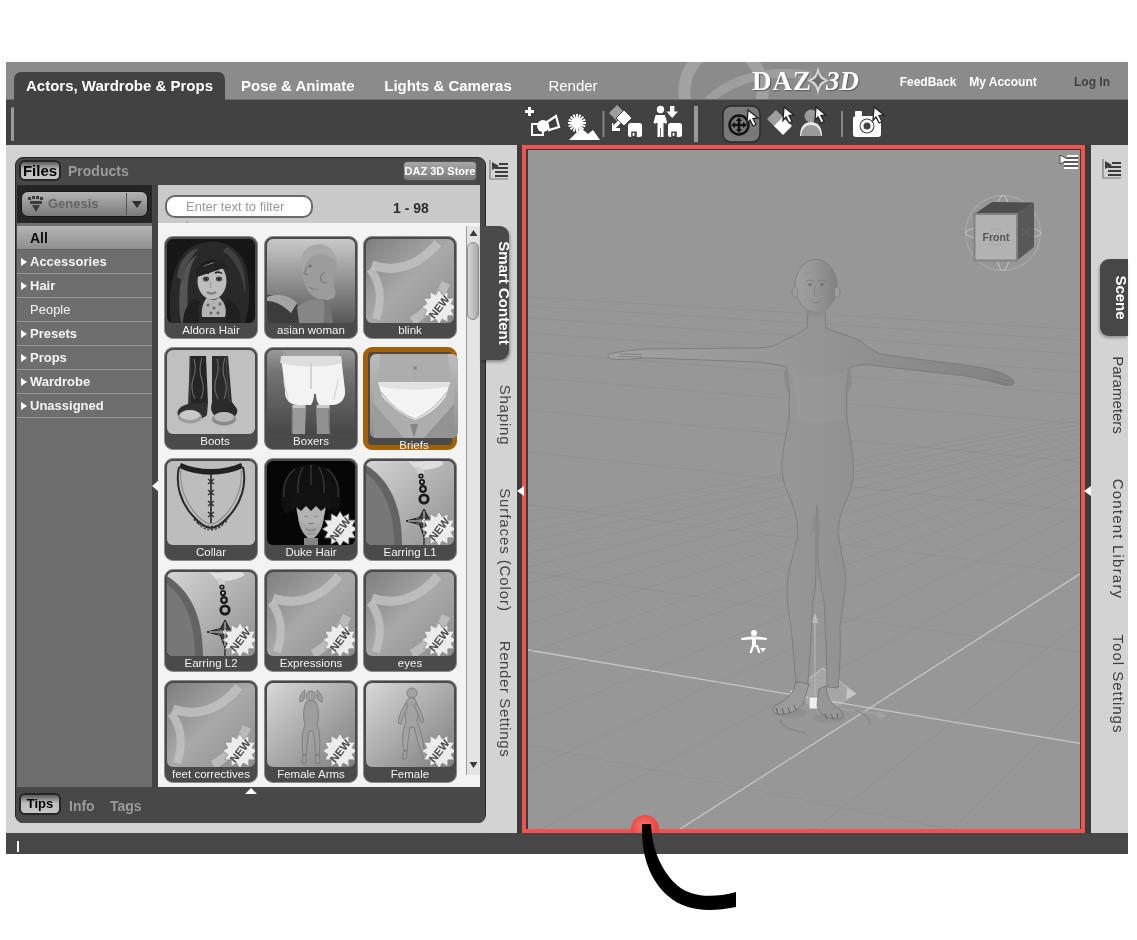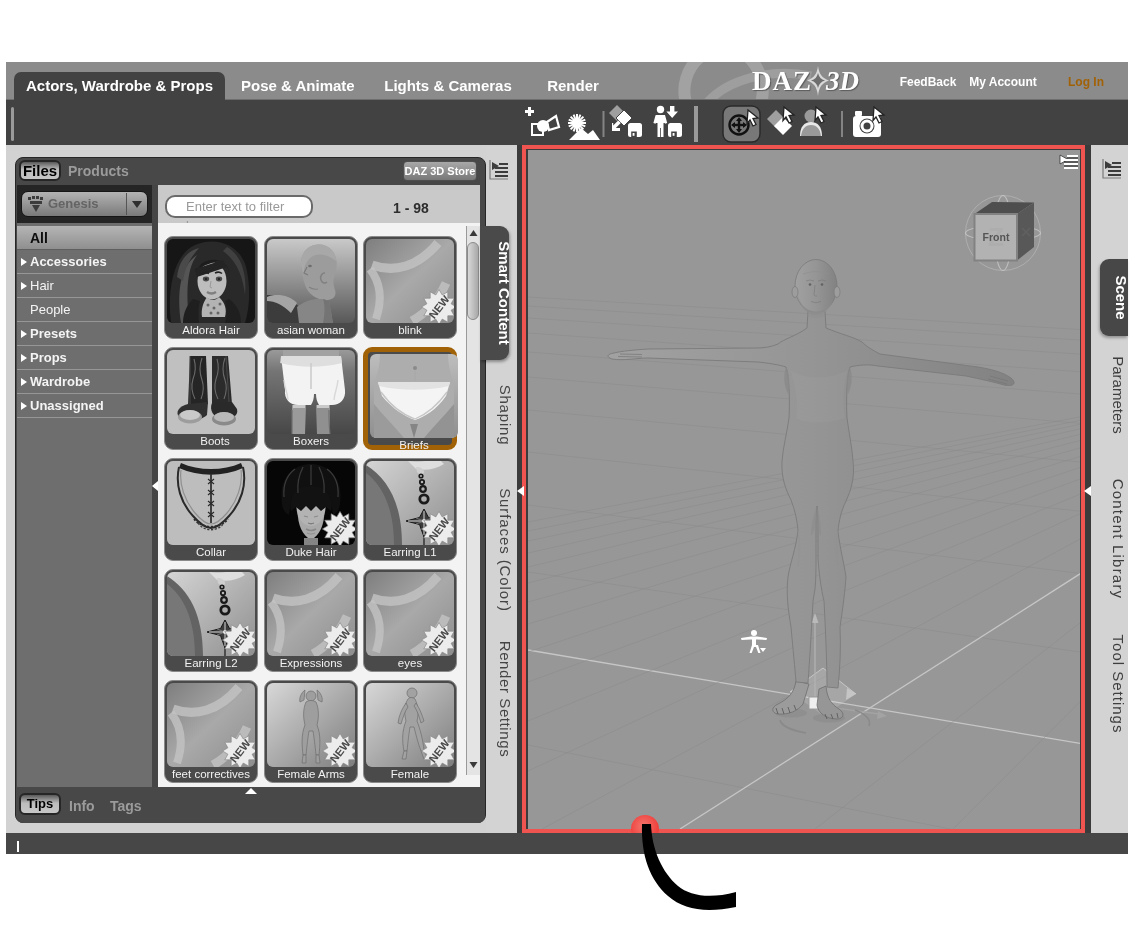--- a/index.html
+++ b/index.html
@@ -12,31 +12,31 @@
  <svg class="abs" style="left:640px;top:0" width="220" height="38" viewBox="0 0 220 38">
   <path d="M58,-8 A44,44 0 0 0 42,46" fill="none" stroke="#a2a2a2" stroke-width="12"></path>
   <path d="M96,-10 A46,46 0 0 1 114,44" fill="none" stroke="#a1a1a1" stroke-width="12"></path>
   <path d="M60,42 A90,60 0 0 1 165,14" fill="none" stroke="#9e9e9e" stroke-width="9"></path>
  </svg>
 </div>
 <div class="abs" style="left:14px;top:72px;width:211px;height:28px;background:#424242;border-radius:7px 7px 0 0"></div>
 <div class="abs" style="left:14px;top:72px;width:211px;height:28px;line-height:28px;text-align:center;color:#fff;font-size:15px;font-weight:bold">Actors, Wardrobe &amp; Props</div>
 <div class="abs" style="left:241px;top:72px;width:113px;height:28px;line-height:27px;text-align:center;color:#fff;font-size:15px;font-weight:bold;white-space:nowrap">Pose &amp; Animate</div>
 <div class="abs" style="left:384px;top:72px;width:128px;height:28px;line-height:27px;text-align:center;color:#fff;font-size:15px;font-weight:bold;white-space:nowrap">Lights &amp; Cameras</div>
-<div class="abs" style="left:546px;top:72px;width:54px;height:28px;line-height:27px;text-align:center;color:#fff;font-size:15px;font-weight:bold">Render</div>
+<div class="abs" style="left:546px;top:72px;width:54px;height:28px;line-height:27px;text-align:center;color:#fff;font-size:15px;font-weight:normal">Render</div>
 
 <div class="abs" style="left:752px;top:66px;width:60px;height:30px;font-family:'Liberation Serif',serif;font-weight:bold;font-size:27px;line-height:30px;color:#fff;letter-spacing:1px;text-shadow:1px 1px 1px #5a5a5a">DAZ</div>
 <svg class="abs" style="left:806px;top:65px" width="24" height="32" viewBox="0 0 24 32">
   <path d="M12,1 C13,9 16,13 23,15.5 C16,18 13,22 12,31 C11,22 8,18 1,15.5 C8,13 11,9 12,1 Z" fill="#d8d8d8"></path>
   <path d="M12,8 C13,12 15,14.5 19,15.5 C15,16.5 13,19 12,23 C11,19 9,16.5 5,15.5 C9,14.5 11,12 12,8 Z" fill="#6e6e6e"></path>
 </svg>
 <div class="abs" style="left:826px;top:66px;width:50px;height:30px;font-family:'Liberation Serif',serif;font-weight:bold;font-style:italic;font-size:27px;line-height:30px;color:#fff;text-shadow:1px 1px 1px #5a5a5a">3D</div>
 <div class="abs" style="left:895px;top:75px;width:66px;height:14px;text-align:center;color:#fff;font-size:12px;font-weight:bold">FeedBack</div>
 <div class="abs" style="left:968px;top:75px;width:70px;height:14px;text-align:center;color:#fff;font-size:12px;font-weight:bold">My Account</div>
-<div class="abs" style="left:1062px;top:75px;width:48px;height:14px;text-align:center;color:#a16207;font-size:12px;font-weight:bold">Log In</div>
+<div class="abs" style="left:1062px;top:75px;width:48px;height:14px;text-align:right;color:#404040;font-size:12px;font-weight:bold">Log In</div>
 
 <div class="abs" style="left:6px;top:100px;width:1122px;height:45px;background:#424242"></div>
 <div class="abs" style="left:11px;top:107px;width:3px;height:34px;background:#9a9a9a;border-radius:2px"></div>
 <svg class="abs" style="left:520px;top:100px" width="380" height="45" viewBox="0 0 380 45">
  <g fill="#fff">
 
   <path d="M8,7 h3 v3 h3 v3 h-3 v3 h-3 v-3 h-3 v-3 h3 z"></path>
   <rect x="12" y="24" width="11" height="11" fill="none" stroke="#fff" stroke-width="2"></rect>
   <circle cx="23" cy="26" r="6"></circle>
   <path d="M27,22 L36,16 L39,27 L29,30 Z" fill="none" stroke="#fff" stroke-width="2.2"></path>
@@ -331,21 +331,21 @@
     </svg>
 
 <div class="abs" style="left:17px;top:226px;width:135px;height:24px;background:linear-gradient(180deg,#b5b5b5,#8f8f8f);border-bottom:1px solid #5f5f5f"></div>
 <div class="abs" style="left:30px;top:230px;color:#0d0d0d;font-size:14px;font-weight:bold">All</div>
 <div class="abs" style="left:17px;top:250px;width:135px;height:24px;border-bottom:1px solid #979797"></div>
 <div class="abs" style="left:30px;top:254px;color:#f4f4f4;font-size:13px;font-weight:bold">Accessories</div>
 <svg class="abs" style="left:20px;top:257px" width="8" height="10">
       <polygon points="1,1 7,5 1,9" fill="#fff"></polygon>
     </svg>
 <div class="abs" style="left:17px;top:274px;width:135px;height:24px;border-bottom:1px solid #979797"></div>
-<div class="abs" style="left:30px;top:278px;color:#f4f4f4;font-size:13px;font-weight:normal">Hair</div>
+<div class="abs" style="left:30px;top:278px;color:#f4f4f4;font-size:13px;font-weight:bold">Hair</div>
 <svg class="abs" style="left:20px;top:281px" width="8" height="10">
       <polygon points="1,1 7,5 1,9" fill="#fff"></polygon>
     </svg>
 <div class="abs" style="left:17px;top:298px;width:135px;height:24px;border-bottom:1px solid #979797"></div>
 <div class="abs" style="left:30px;top:302px;color:#f4f4f4;font-size:13px;font-weight:normal">People</div>
 <div class="abs" style="left:17px;top:322px;width:135px;height:24px;border-bottom:1px solid #979797"></div>
 <div class="abs" style="left:30px;top:326px;color:#f4f4f4;font-size:13px;font-weight:bold">Presets</div>
 <svg class="abs" style="left:20px;top:329px" width="8" height="10">
       <polygon points="1,1 7,5 1,9" fill="#fff"></polygon>
     </svg>

